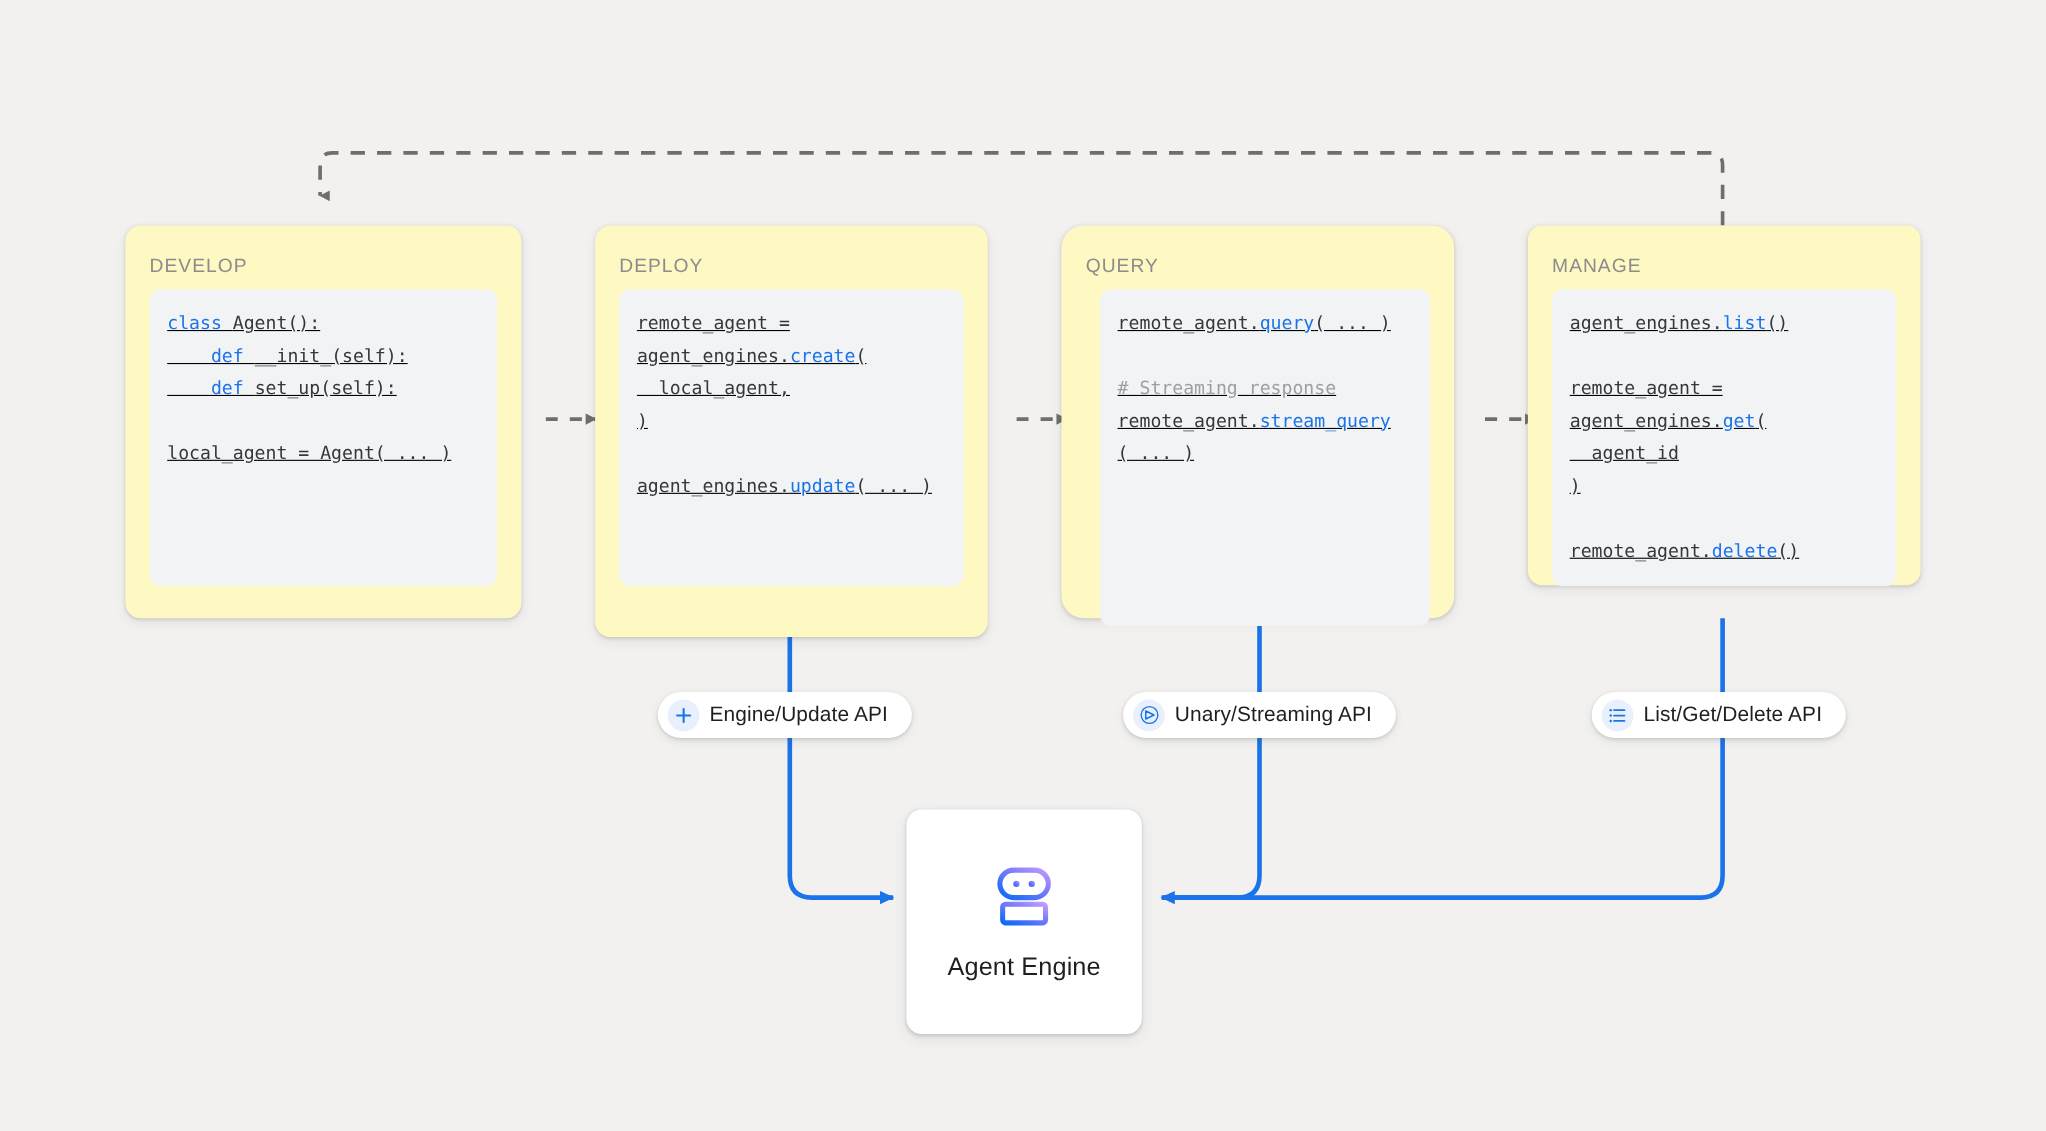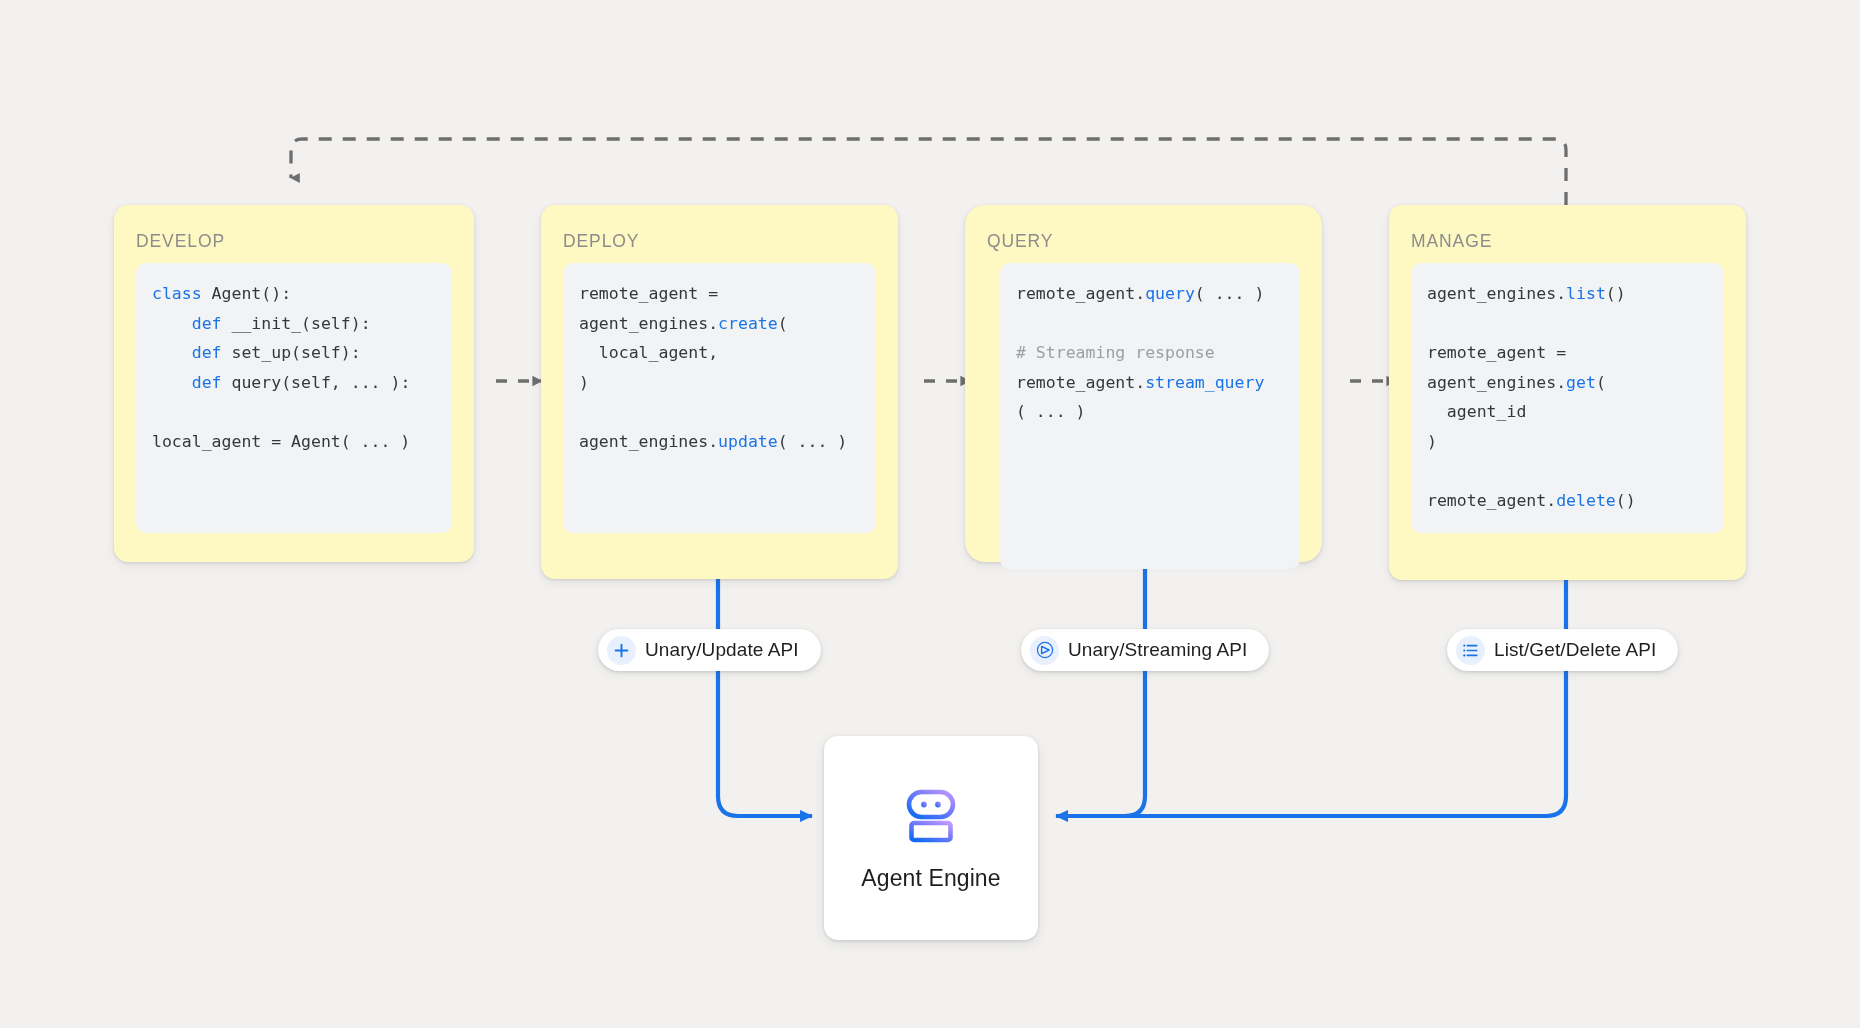--- a/index.html
+++ b/index.html
@@ -28,20 +28,21 @@
     font-weight: 500;
     white-space: nowrap;
   }
   .code-box {
     position: absolute;
     left: 22px; right: 22px;
     top: 58px;
     background: #f1f3f4;
     border-radius: 10px;
     padding: 16px 14px 16px 16px;
+    text-decoration: underline;
   }
   .code-line {
     font-family: "DejaVu Sans Mono", monospace;
     font-size: 16.5px;
     line-height: 29.5px;
     color: #33383d;
     white-space: pre;
   }
   .kw  { color: #1a73e8; }
   .cmt { color: #9aa0a6; }
@@ -151,21 +152,20 @@
 
     <path d="M1120,816 L1056,816" fill="none" stroke="#1a73e8" stroke-width="4.2" marker-end="url(#blueArrowLeft)"></path>
   </svg>
 
   <div class="stage-card" style="left:114px; top:205px; width:360px; height:357px;">
     <div class="stage-title">DEVELOP</div>
     <div class="code-box" style="height:270px;">
       <div class="code-line"><span class="kw">class </span>Agent():</div>
       <div class="code-line">    <span class="kw">def </span>__init_(self):</div>
       <div class="code-line">    <span class="kw">def </span>set_up(self):</div>
-      <div class="code-line">    <span class="kw">def </span>query(self, ... ):</div>
       <div class="blank"></div>
       <div class="code-line">local_agent = Agent( ... )</div>
     </div>
   </div>
 
   <div class="stage-card" style="left:541px; top:205px; width:357px; height:374px;">
     <div class="stage-title">DEPLOY</div>
     <div class="code-box" style="height:270px;">
       <div class="code-line">remote_agent =</div>
       <div class="code-line">agent_engines.<span class="kw">create</span>(</div>
@@ -180,41 +180,41 @@
     <div class="stage-title">QUERY</div>
     <div class="code-box" style="height:306px;margin-left:13px;">
       <div class="code-line">remote_agent.<span class="kw">query</span>( ... )</div>
       <div class="blank"></div>
       <div class="code-line cmt"># Streaming response</div>
       <div class="code-line">remote_agent.<span class="kw">stream_query</span></div>
       <div class="code-line">( ... )</div>
     </div>
   </div>
 
-  <div class="stage-card" style="left:1389px; top:205px; width:357px; height:375px;border-radius:13px;">
+  <div class="stage-card" style="left:1389px; top:205px; width:357px; height:327px;border-radius:13px;">
     <div class="stage-title">MANAGE</div>
     <div class="code-box" style="height:270px;">
       <div class="code-line">agent_engines.<span class="kw">list</span>()</div>
       <div class="blank"></div>
       <div class="code-line">remote_agent =</div>
       <div class="code-line">agent_engines.<span class="kw">get</span>(</div>
       <div class="code-line">  agent_id</div>
       <div class="code-line">)</div>
       <div class="blank"></div>
       <div class="code-line">remote_agent.<span class="kw">delete</span>()</div>
     </div>
   </div>
 
   <div class="api-pill" style="left:598px; top:629px;">
     <span class="pill-icon">
       <svg width="17" height="17" viewBox="0 0 17 17">
         <path d="M8.5,2.6 L8.5,14.4 M2.6,8.5 L14.4,8.5" stroke="#1a73e8" stroke-width="1.9" stroke-linecap="round"></path>
       </svg>
     </span>
-    <span class="pill-label">Unary/Update API</span>
+    <span class="pill-label">Engine/Update API</span>
   </div>
 
   <div class="api-pill" style="left:1021px; top:629px;justify-content:flex-end;">
     <span class="pill-icon">
       <svg width="18" height="18" viewBox="0 0 18 18">
         <circle cx="9" cy="9" r="7.6" fill="none" stroke="#1a73e8" stroke-width="1.25"></circle>
         <path d="M5.6,5.4 L13.1,9 L5.6,12.6 Z" fill="none" stroke="#1a73e8" stroke-width="1.4" stroke-linejoin="round"></path>
       </svg>
     </span>
     <span class="pill-label">Unary/Streaming API</span>

